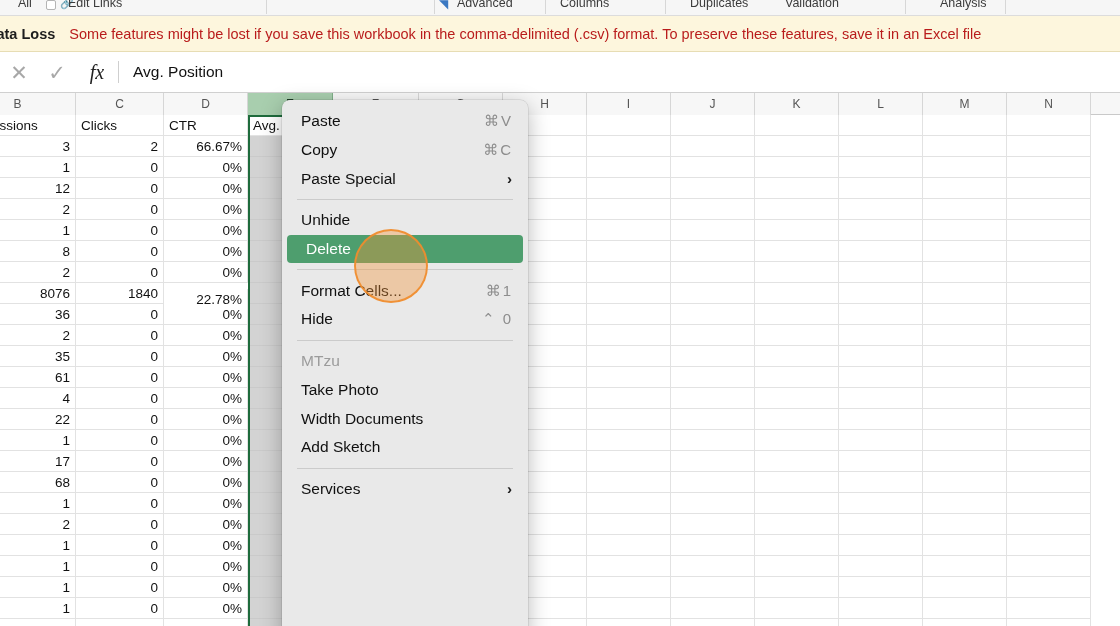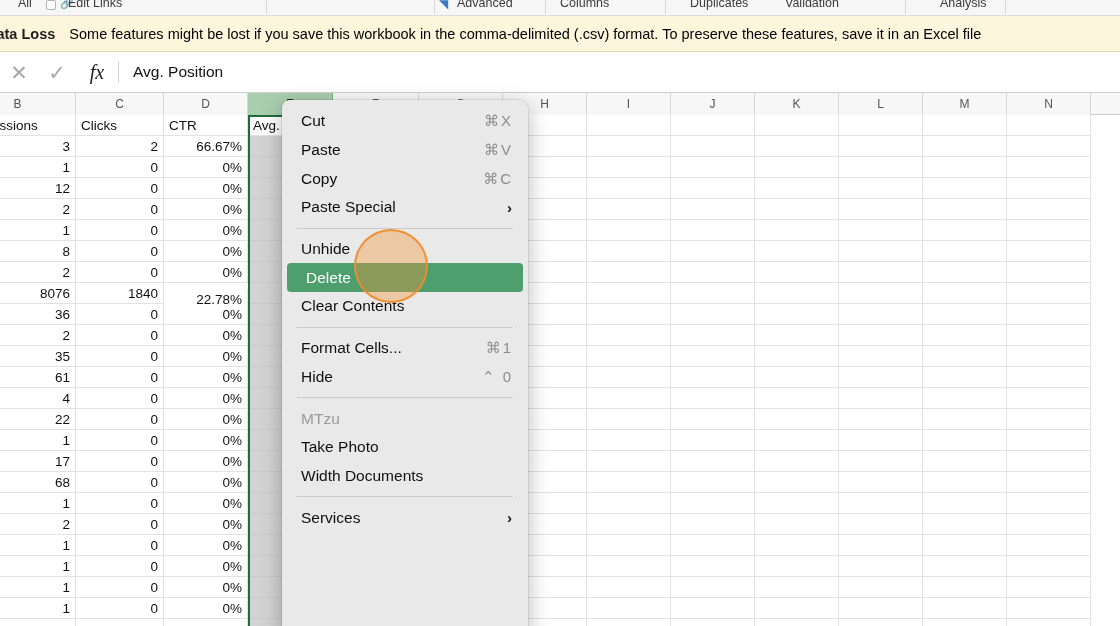--- a/index.html
+++ b/index.html
@@ -38,21 +38,21 @@
     background: #fdf6dd;
     border-bottom: 1px solid #e7ddb4;
     display: flex; align-items: center;
     overflow: hidden;
   }
   .warn-title {
     font-size: 14.5px; font-weight: bold; color: #1d1d1d;
     margin-left: -14px; white-space: nowrap;
   }
   .warn-msg {
-    font-size: 14.5px; color: #000000; margin-left: 14px; white-space: nowrap;
+    font-size: 14.5px; color: #b91c1c; margin-left: 14px; white-space: nowrap;
   }
 
   
   .formulabar {
     position: absolute; left: 0; top: 52px; width: 1120px; height: 41px;
     background: #ffffff;
     border-bottom: 1px solid #d0d0d0;
     display: flex; align-items: center;
   }
   .fb-btn {
@@ -530,64 +530,60 @@
         <div class="cell num selcol" style="left: 248px; width: 85px; top: 526px;"></div>
       </div>
     <div id="seloutline">
         <div class="sel-outline" style="left: 248px; width: 85px; top: 22px; height: 511px;"></div>
         <div class="sel-outline-top" style="left: 248px; width: 85px; top: 22px;"></div>
       </div>
   </div>
 
   <div class="ctxmenu" id="ctxmenu">
       <div class="mi">
-        <span>Cut</span>
-        <span class="short">⌘X</span>
-      </div>
-      <div class="mi">
         <span>Paste</span>
         <span class="short">⌘V</span>
       </div>
       <div class="mi">
         <span>Copy</span>
         <span class="short">⌘C</span>
       </div>
       <div class="mi">
         <span>Paste Special</span>
         <span class="chev">›</span>
       </div>
       <div class="msep"></div>
       <div class="mi">
         <span>Unhide</span>
       </div>
       <div class="mi sel">
         <span>Delete</span>
-      </div>
-      <div class="mi">
-        <span>Clear Contents</span>
       </div>
       <div class="msep"></div>
       <div class="mi">
         <span>Format Cells...</span>
         <span class="short">⌘1</span>
       </div>
       <div class="mi">
         <span>Hide</span>
         <span class="short">⌃ 0</span>
       </div>
       <div class="msep"></div>
       <div class="mi section">
         <span>MTzu</span>
       </div>
       <div class="mi">
         <span>Take Photo</span>
       </div>
       <div class="mi">
         <span>Width Documents</span>
       </div>
+      <div class="mi">
+        <span>Add Sketch</span>
+      </div>
       <div class="msep"></div>
       <div class="mi">
         <span>Services</span>
         <span class="chev">›</span>
       </div>
     </div>
 
   <div class="cursor-ring"></div>
 
 </div>

